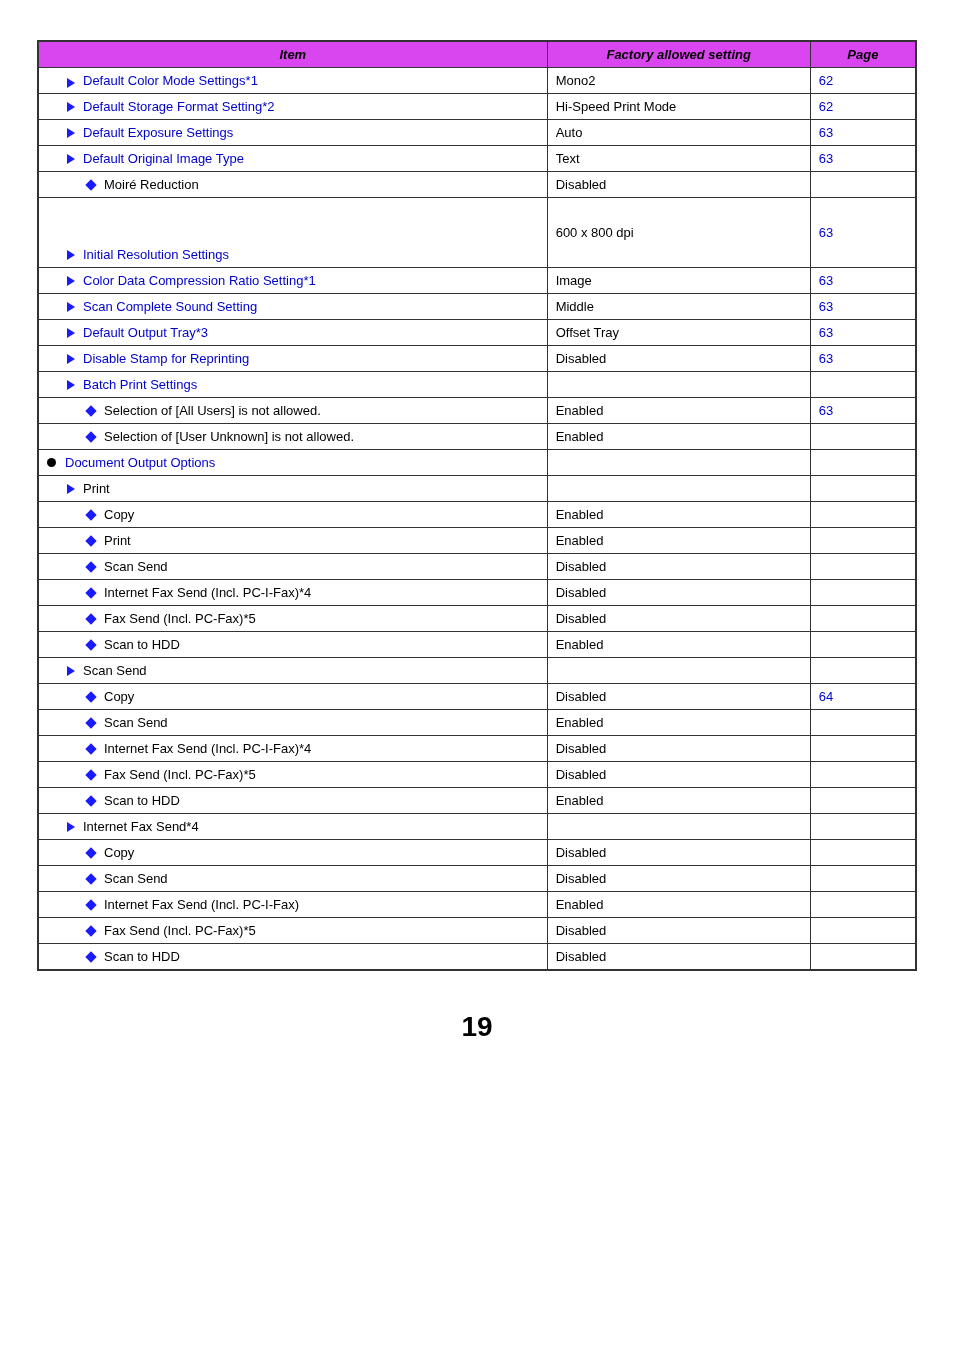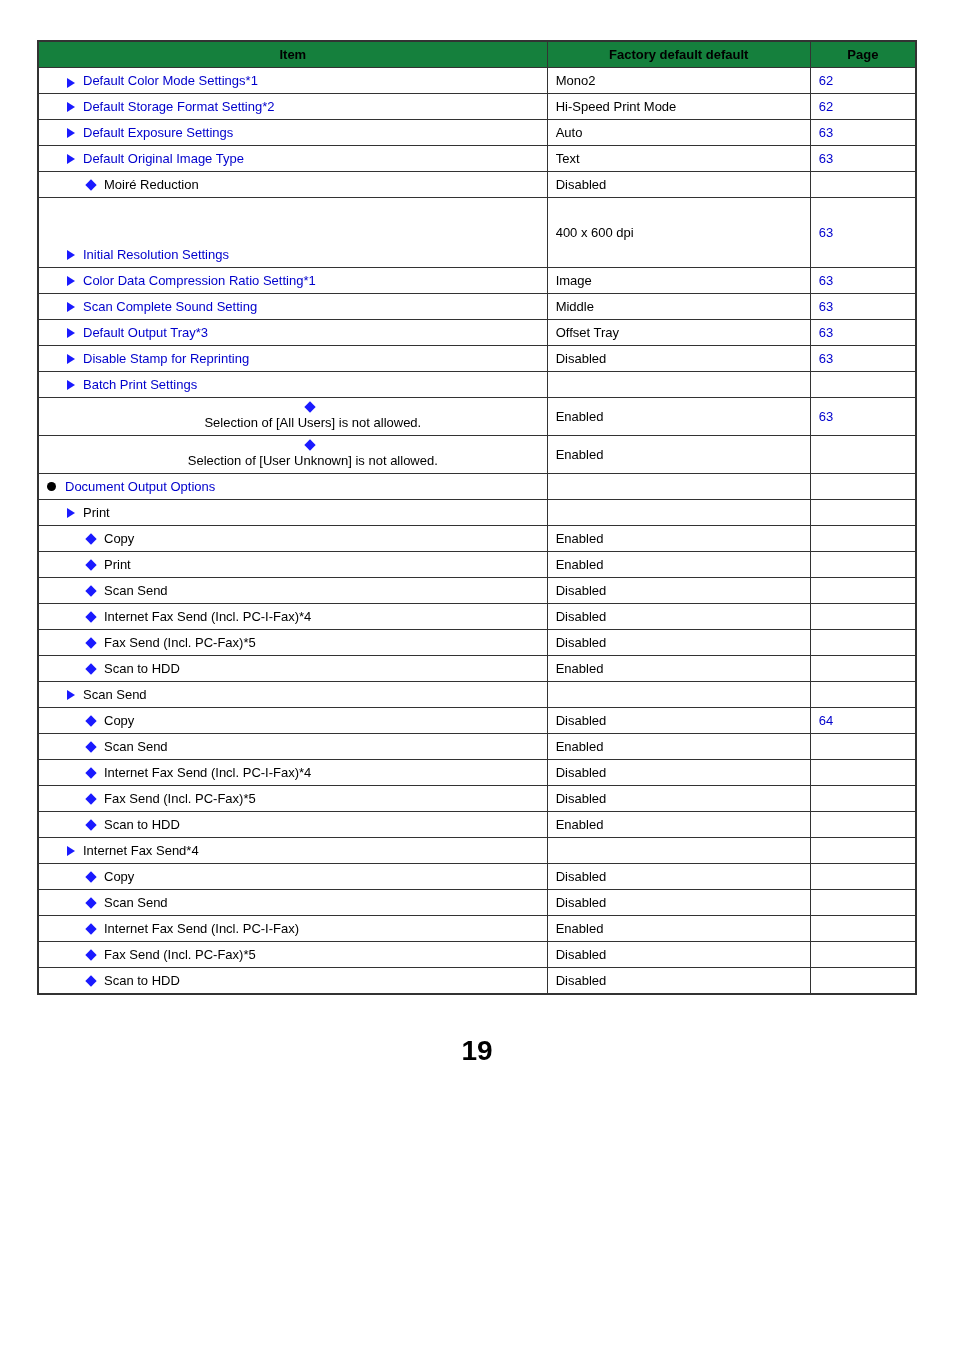--- a/index.html
+++ b/index.html
@@ -27,25 +27,26 @@
       border-collapse: collapse;
     }
 
     th, td {
       border: 1px solid #333;
       padding: 5px 8px;
       vertical-align: middle;
     }
 
     thead th {
-      background: #15803d;
+      background: #d946ef;
       font-weight: bold;
       text-align: center;
       font-size: 13px;
       border-bottom: 1.5px solid #333;
+      font-style: italic;
     }
 
     th.col-item { width: 58%; }
     th.col-factory { width: 30%; }
     th.col-page { width: 12%; text-align: center; }
 
     td.col-page {
       color: #0000cc;
       font-weight: normal;
     }
@@ -106,21 +107,21 @@
     td { font-size: 13px; }
   </style>
 </head>
 <body>
 
 <div class="table-wrapper">
   <table>
     <thead>
       <tr>
         <th class="col-item">Item</th>
-        <th class="col-factory">Factory default default</th>
+        <th class="col-factory">Factory allowed setting</th>
         <th class="col-page">Page</th>
       </tr>
     </thead>
     <tbody id="table-body">
     <tr>
           <td>
             <div class="row-item" style="padding-left: 20px; align-items: flex-end;">
               <span class="arrow-right"></span>
               <a class="link-blue" href="#">Default Color Mode Settings*1</a>
             </div>
@@ -168,21 +169,21 @@
           <td class="col-factory">Disabled</td>
           <td class="col-page"></td>
         </tr>
         <tr>
           <td>
             <div class="row-item" style="padding-left: 20px; margin-top: 44px;">
               <span class="arrow-right"></span>
               <a class="link-blue" href="#">Initial Resolution Settings</a>
             </div>
           </td>
-          <td class="col-factory">400 x 600 dpi</td>
+          <td class="col-factory">600 x 800 dpi</td>
           <td class="col-page" style="color: rgb(0, 0, 204);">63</td>
         </tr>
         <tr>
           <td>
             <div class="row-item" style="padding-left: 20px;">
               <span class="arrow-right"></span>
               <a class="link-blue" href="#">Color Data Compression Ratio Setting*1</a>
             </div>
           </td>
           <td class="col-factory">Image</td>
@@ -223,31 +224,31 @@
             <div class="row-item" style="padding-left: 20px;">
               <span class="arrow-right"></span>
               <a class="link-blue" href="#">Batch Print Settings</a>
             </div>
           </td>
           <td class="col-factory"></td>
           <td class="col-page"></td>
         </tr>
         <tr>
           <td>
-            <div class="row-item" style="padding-left: 40px; flex-direction: column;">
+            <div class="row-item" style="padding-left: 40px;">
               <span class="diamond"></span>
               <span>Selection of [All Users] is not allowed.</span>
             </div>
           </td>
           <td class="col-factory">Enabled</td>
           <td class="col-page" style="color: rgb(0, 0, 204);">63</td>
         </tr>
         <tr>
           <td>
-            <div class="row-item" style="padding-left: 40px; flex-direction: column;">
+            <div class="row-item" style="padding-left: 40px;">
               <span class="diamond"></span>
               <span>Selection of [User Unknown] is not allowed.</span>
             </div>
           </td>
           <td class="col-factory">Enabled</td>
           <td class="col-page"></td>
         </tr>
         <tr>
           <td>
             <div class="row-item" style="padding-left: 0px;">

